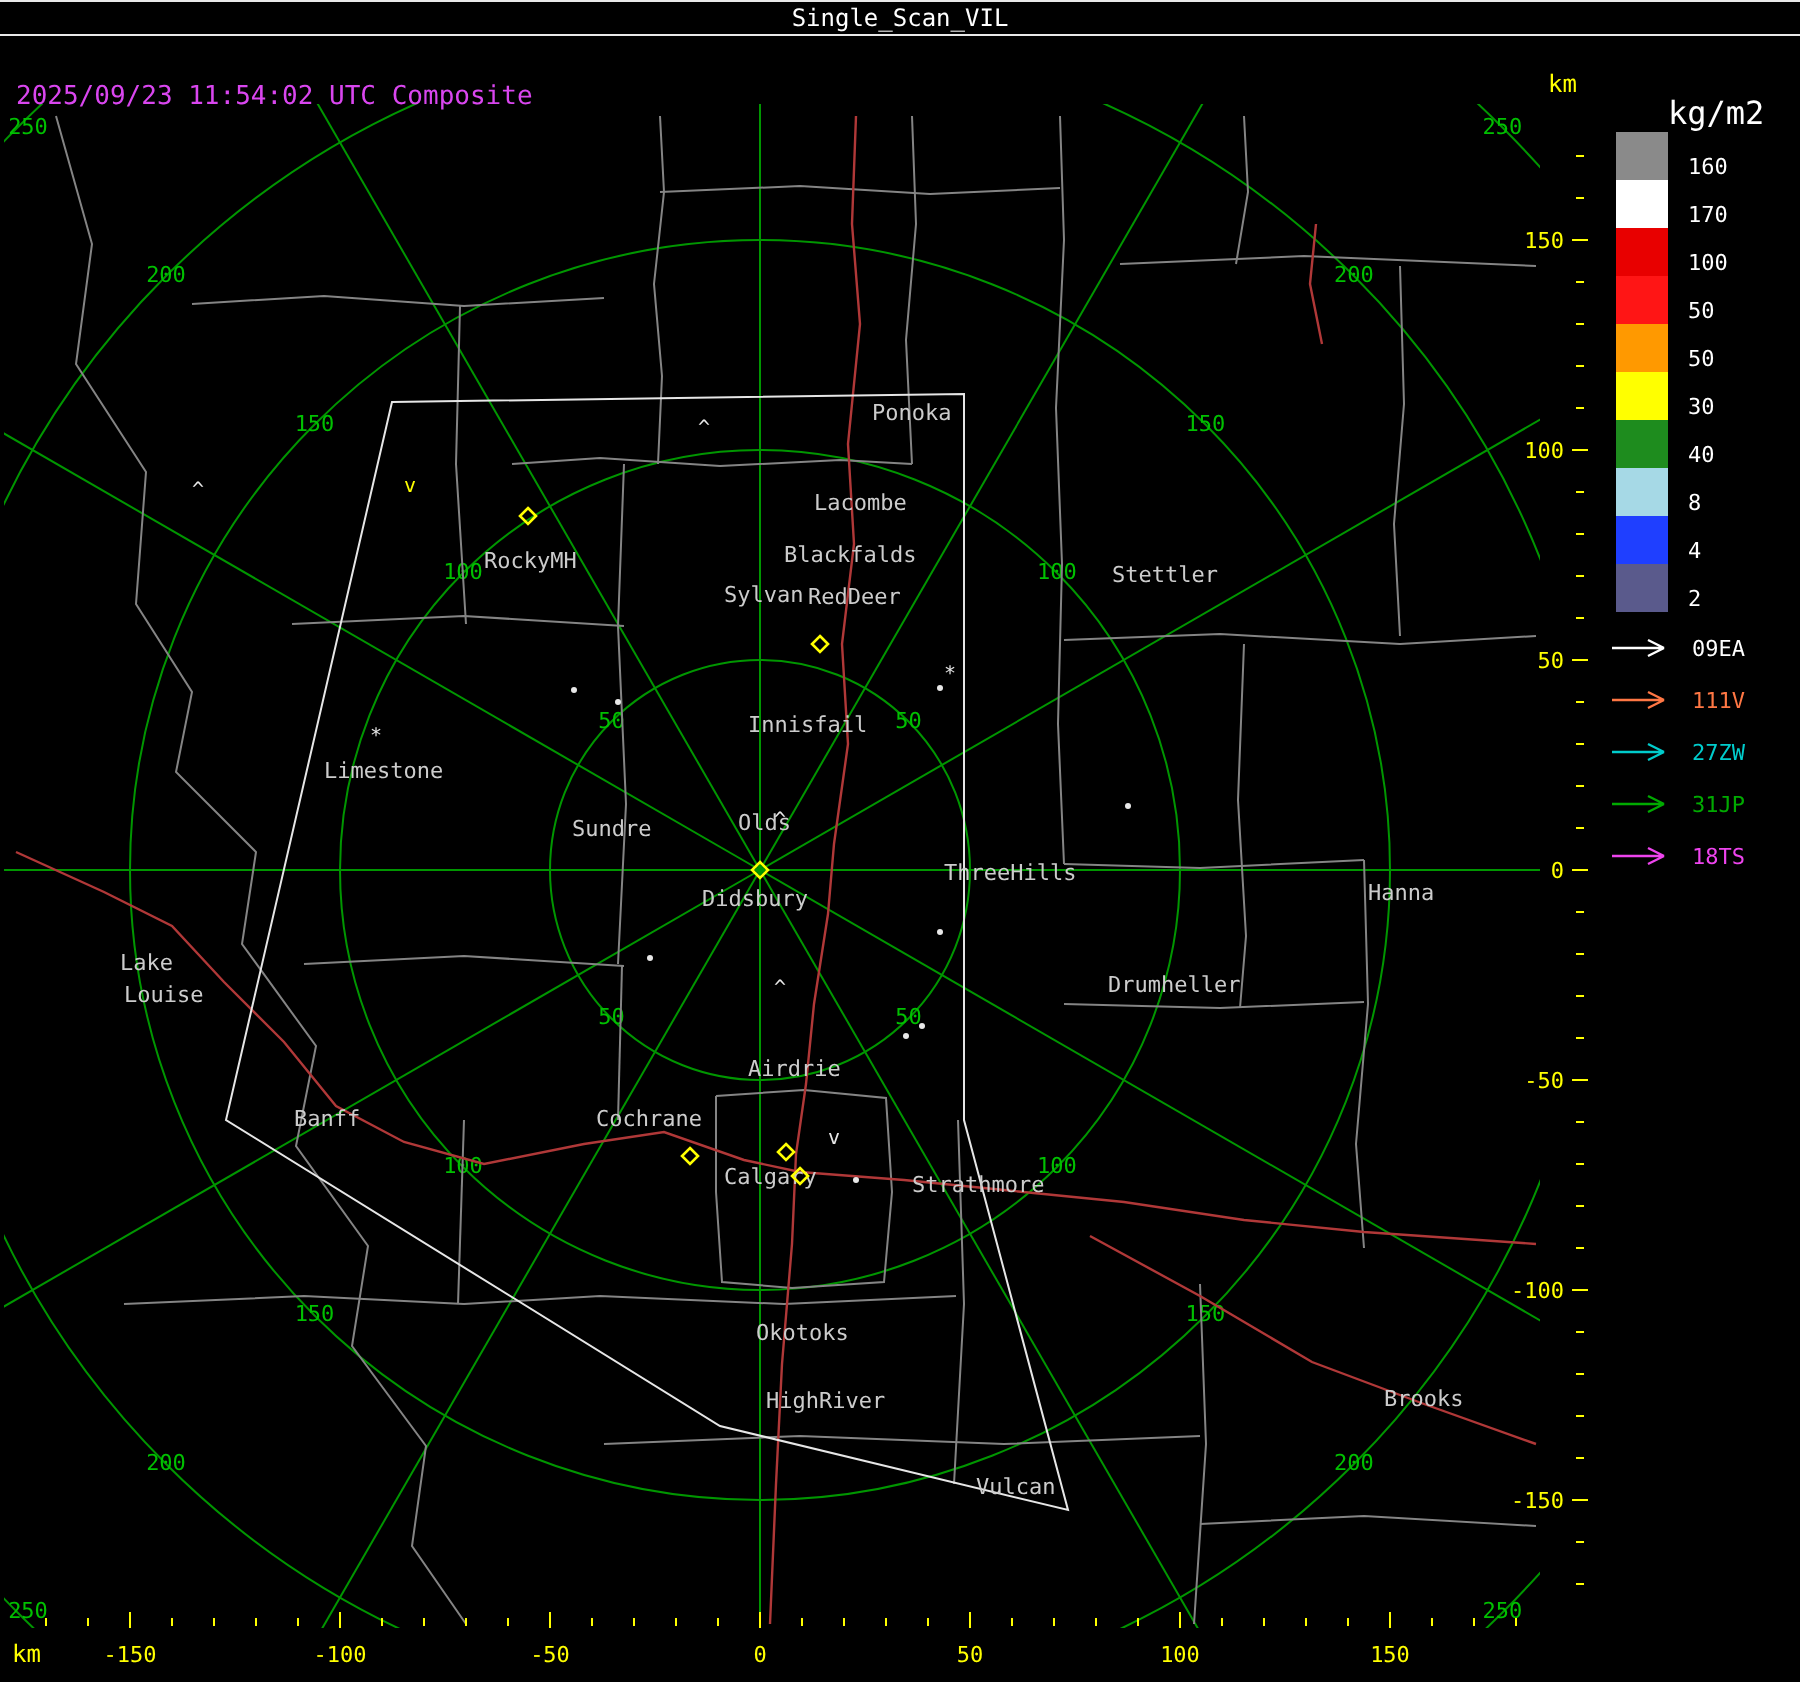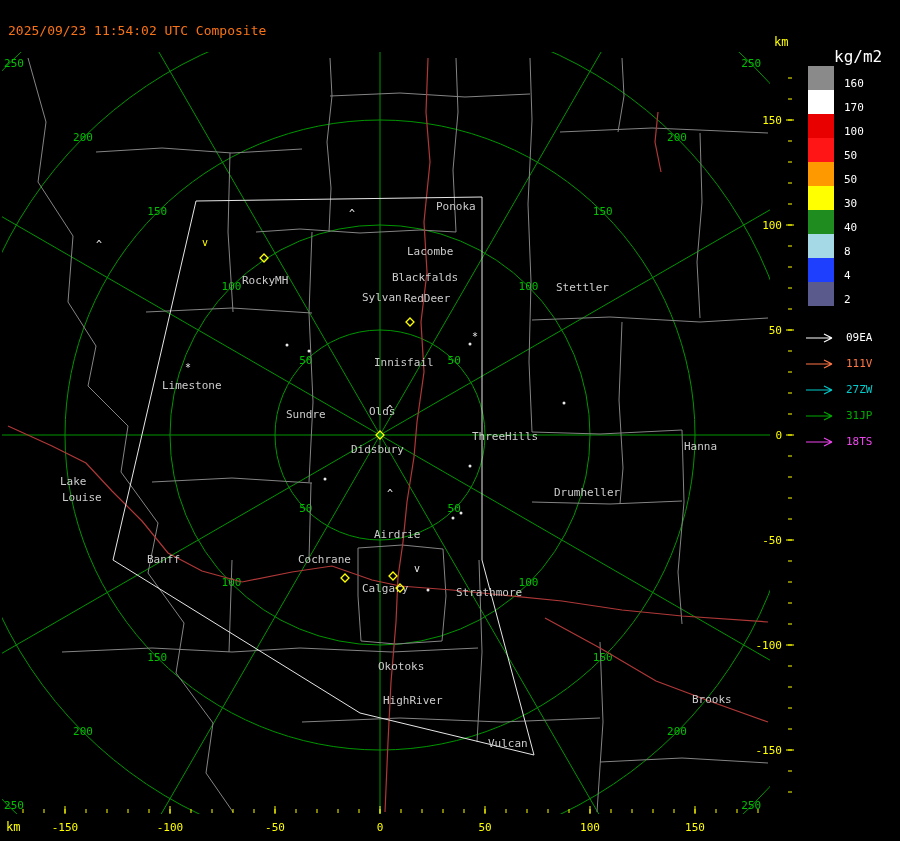--- a/index.html
+++ b/index.html
@@ -2,31 +2,31 @@
 <html><head>
 <meta charset="utf-8">
 <style>
   html,body{margin:0;padding:0;background:#000;}
   .screen{position:relative;width:900px;height:841px;background:#000;
           font-family:"DejaVu Sans Mono",monospace;overflow:hidden;}
   .titlebar{position:absolute;top:0;left:0;width:900px;height:18px;
             border-top:1px solid #e8e8e8;border-bottom:1px solid #e8e8e8;
             box-sizing:border-box;color:#ffffff;font-size:12px;
             text-align:center;line-height:16px;}
-  .timestamp{position:absolute;left:8px;top:23px;color:#f97316;font-size:13px;text-align:right;}
+  .timestamp{position:absolute;left:8px;top:41px;color:#d946ef;font-size:13px;text-align:right;}
   .unit-right{position:absolute;left:774px;top:35px;color:#ffff00;font-size:12px;}
   .unit-bottom{position:absolute;left:6px;top:820px;color:#ffff00;font-size:12px;}
   #map-svg{position:absolute;left:0;top:0;font-family:"DejaVu Sans Mono",monospace;}
   .legend-unit{position:absolute;left:834px;top:47px;color:#ffffff;font-size:16px;}
   #legend-boxes{position:absolute;left:808px;top:66px;}
   .lrow{display:flex;align-items:flex-end;height:24px;}
   .lbox{width:26px;height:24px;flex:none;}
   .lval{margin-left:10px;color:#ffffff;font-size:11px;}
   #site-legend{position:absolute;left:804px;top:318px;}
-  .srow{display:flex;align-items:flex-end;height:26px;}
+  .srow{display:flex;align-items:flex-start;height:26px;}
   .sid{margin-left:6px;font-size:11px;}
 </style>
 </head>
 <body>
 
 <div class="screen">
   <svg id="map-svg" width="800" height="841">
       <defs>
         <clipPath id="mapclip">
           <rect x="2" y="52" width="768" height="762"></rect>
@@ -248,20 +248,23 @@
       <line x1="788" y1="645" x2="792" y2="645" stroke="#ffff00"></line>
       <line x1="788" y1="666" x2="792" y2="666" stroke="#ffff00"></line>
       <line x1="788" y1="687" x2="792" y2="687" stroke="#ffff00"></line>
       <line x1="788" y1="708" x2="792" y2="708" stroke="#ffff00"></line>
       <line x1="788" y1="729" x2="792" y2="729" stroke="#ffff00"></line>
       <line x1="788" y1="750" x2="792" y2="750" stroke="#ffff00"></line>
       <line x1="788" y1="771" x2="792" y2="771" stroke="#ffff00"></line>
       <line x1="788" y1="792" x2="792" y2="792" stroke="#ffff00"></line>
     </svg>
 
+  <div class="titlebar">
+    <span>Single_Scan_VIL</span>
+  </div>
 
   <div class="timestamp">2025/09/23 11:54:02 UTC Composite</div>
 
   <div class="unit-right">km</div>
 
   <div class="unit-bottom">km</div>
 
   <div class="legend-unit">kg/m2</div>
 
   <div id="legend-boxes">

